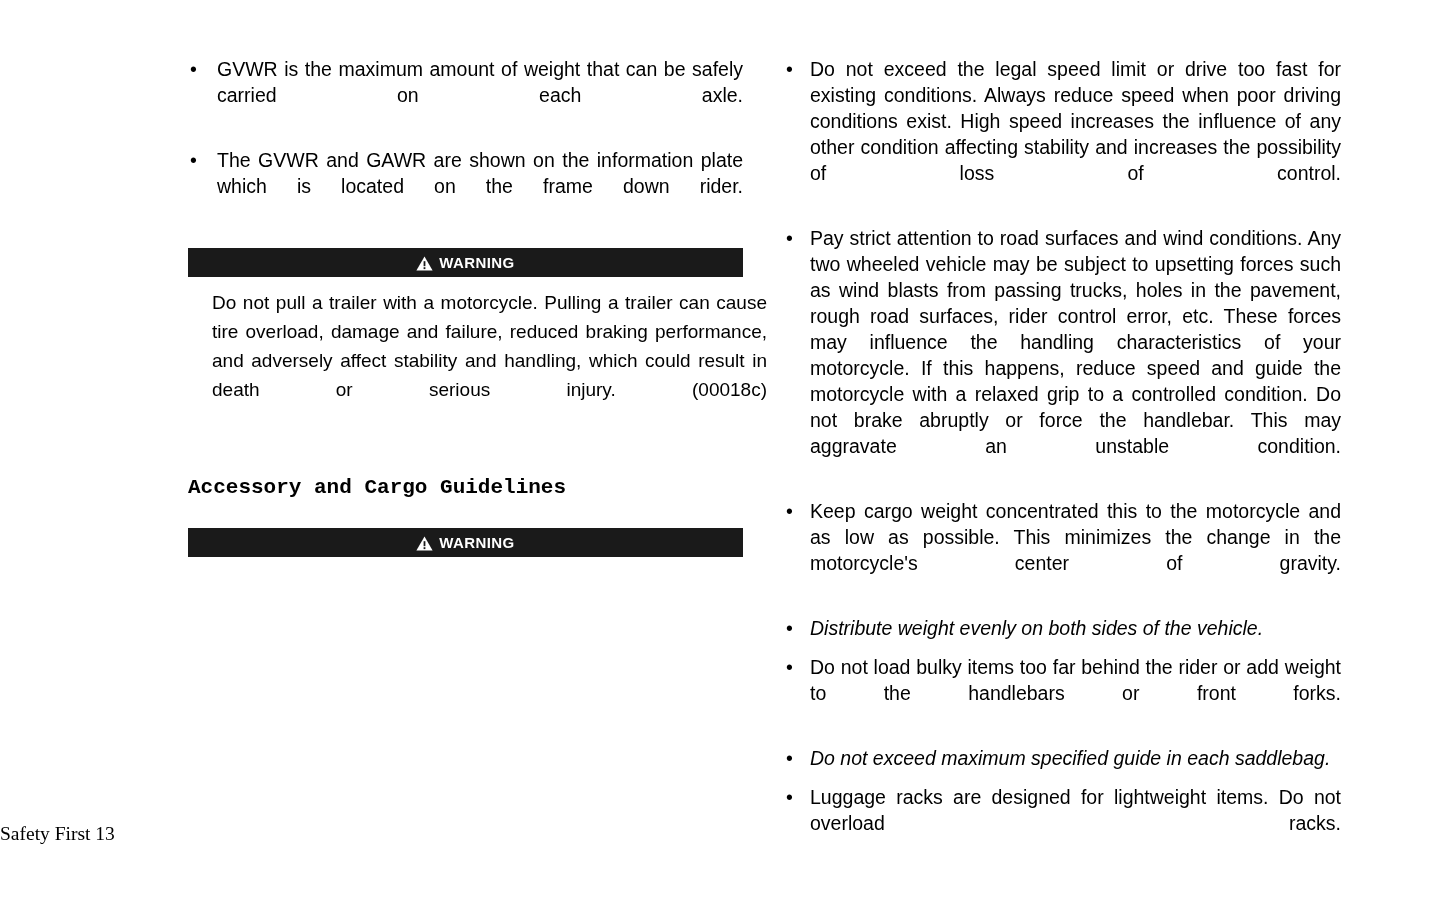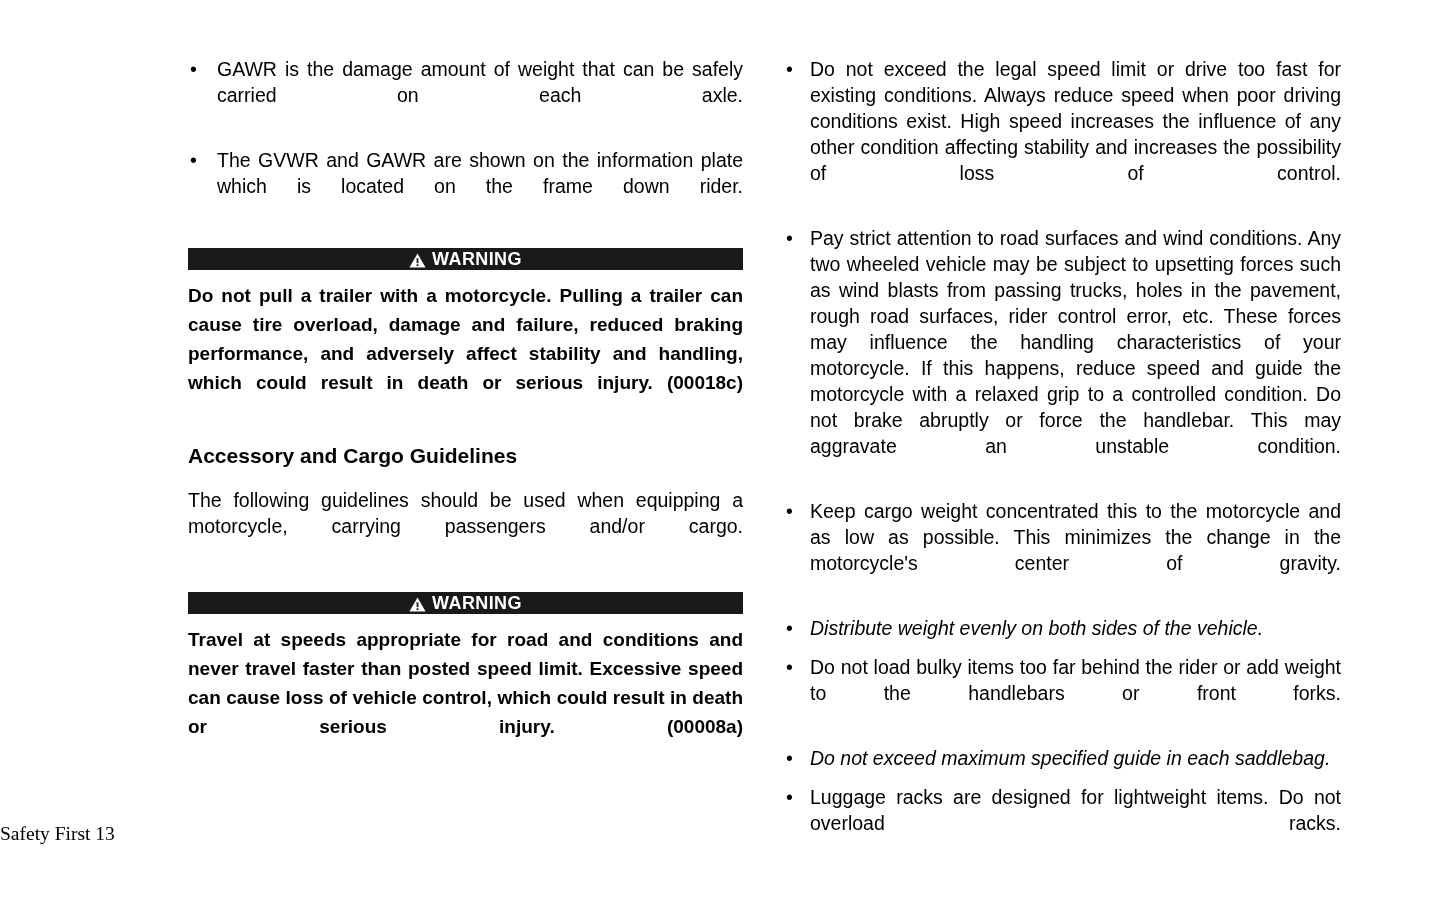--- a/index.html
+++ b/index.html
@@ -84,48 +84,49 @@
     display: inline-block;
     width: 100%;
   }
   ul.bullets li.nojustify .bullet-text { text-align: left; font-style: italic; }
   ul.bullets li.nojustify .bullet-text::after { display: none; }
 
   
   .warning-banner {
     background: #1a1a1a;
     color: #ffffff;
-    height: 22px;
+    height: 29px;
     width: 555px;
     display: flex;
     align-items: center;
     justify-content: center;
-    font-size: 18px;
+    font-size: 15px;
     font-weight: bold;
     letter-spacing: 0.4px;
   }
   .warning-banner .warn-tri {
     display: inline-block;
     margin-right: 6px;
     line-height: 0;
     position: relative;
     top: 1px;
   }
   .warning-banner .warn-label {
     display: inline-block;
   }
 
   .warning-body {
     font-size: 19px;
-    font-weight: bold;
+    font-weight: normal;
     line-height: 29px;
     width: 555px;
     text-align: justify;
     text-justify: inter-word;
     margin-top: 11px;
+    margin-left: 24px;
   }
   .warning-body::after {
     content: "";
     display: inline-block;
     width: 100%;
   }
 
   
   .section-heading {
     font-size: 21px;
@@ -142,21 +143,21 @@
     text-justify: inter-word;
   }
   .section-para::after {
     content: "";
     display: inline-block;
     width: 100%;
   }
 
   
   .blk-warn1 { margin-top: 23px; }
-  .blk-head  { margin-top: 17px; }
+  .blk-head  { margin-top: 42px; font-family: Liberation Mono, monospace; }
   .blk-para  { margin-top: 18px; }
   .blk-warn2 { margin-top: 27px; }
 
   
   .footer {
     position: absolute;
     left: 0;
     top: 820px;
     width: 1341px;
     font-size: 19.5px;
@@ -169,21 +170,21 @@
 
 <div class="page">
 
   <div class="columns">
 
     <div class="col col-left">
 
       <ul class="bullets">
         <li>
           <span class="bullet-dot">•</span>
-          <span class="bullet-text">GAWR is the damage amount of weight that can be safely carried on each axle.</span>
+          <span class="bullet-text">GVWR is the maximum amount of weight that can be safely carried on each axle.</span>
         </li>
         <li>
           <span class="bullet-dot">•</span>
           <span class="bullet-text">The GVWR and GAWR are shown on the information plate which is located on the frame down rider.</span>
         </li>
       </ul>
 
       <div class="blk-warn1">
         <div class="warning-banner">
           <span class="warn-tri">
@@ -193,34 +194,32 @@
               <rect x="7.6" y="11.2" width="1.8" height="1.9" fill="#1a1a1a"></rect>
             </svg>
           </span>
           <span class="warn-label">WARNING</span>
         </div>
         <div class="warning-body">Do not pull a trailer with a motorcycle. Pulling a trailer can cause tire overload, damage and failure, reduced braking performance, and adversely affect stability and handling, which could result in death or serious injury. (00018c)</div>
       </div>
 
       <h2 class="section-heading blk-head">Accessory and Cargo Guidelines</h2>
 
-      <p class="section-para blk-para">The following guidelines should be used when equipping a motorcycle, carrying passengers and/or cargo.</p>
 
       <div class="blk-warn2">
         <div class="warning-banner">
           <span class="warn-tri">
             <svg width="17" height="15" viewBox="0 0 17 15" aria-hidden="true">
               <polygon points="8.5,0.6 16.6,14.4 0.4,14.4" fill="#ffffff"></polygon>
               <rect x="7.6" y="5.2" width="1.8" height="5.0" fill="#1a1a1a"></rect>
               <rect x="7.6" y="11.2" width="1.8" height="1.9" fill="#1a1a1a"></rect>
             </svg>
           </span>
           <span class="warn-label">WARNING</span>
         </div>
-        <div class="warning-body">Travel at speeds appropriate for road and conditions and never travel faster than posted speed limit. Excessive speed can cause loss of vehicle control, which could result in death or serious injury. (00008a)</div>
       </div>
 
     </div>
 
     <div class="col col-right">
       <ul class="bullets">
         <li>
           <span class="bullet-dot">•</span>
           <span class="bullet-text">Do not exceed the legal speed limit or drive too fast for existing conditions. Always reduce speed when poor driving conditions exist. High speed increases the influence of any other condition affecting stability and increases the possibility of loss of control.</span>
         </li>

